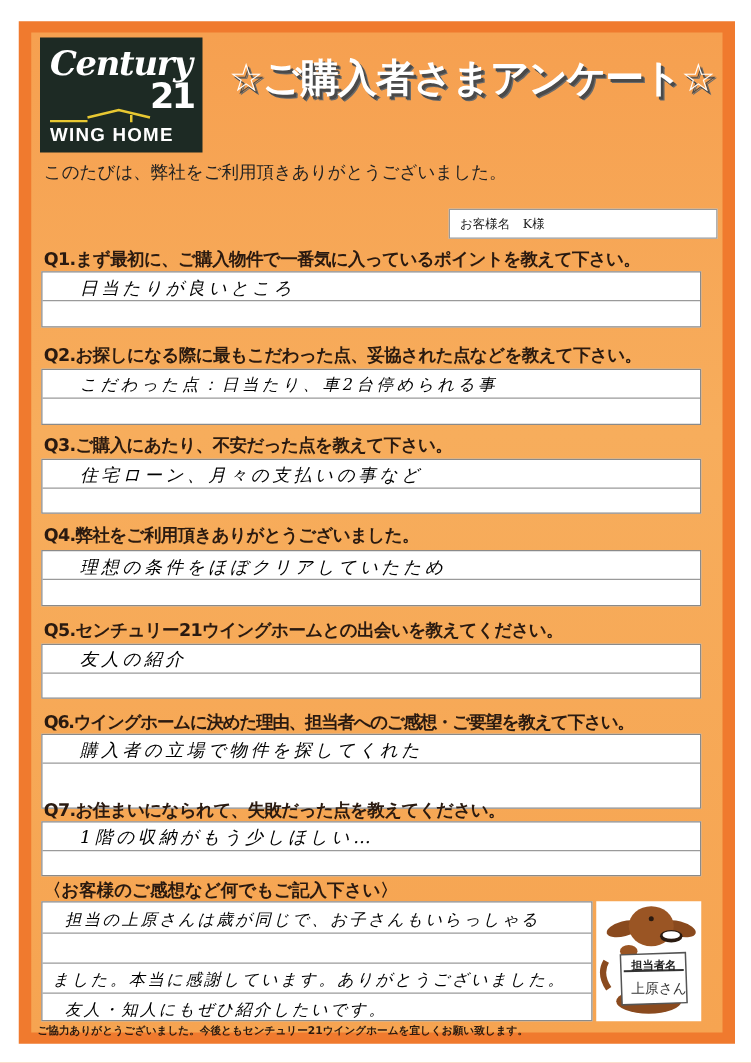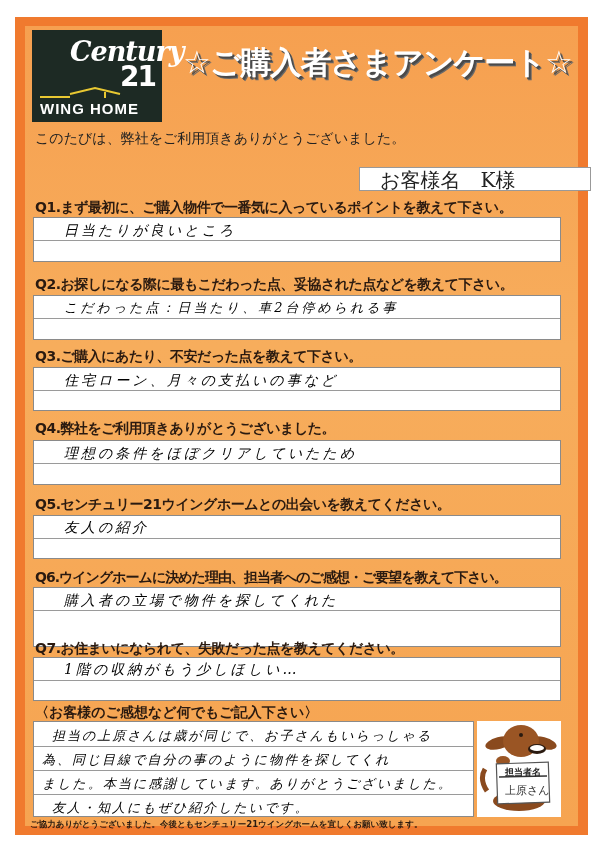--- a/index.html
+++ b/index.html
@@ -1,29 +1,29 @@
 <!DOCTYPE html>
 <html><head>
 <meta charset="utf-8">
 <style>
   html,body{margin:0;padding:0;background:#ffffff;}
   body{width:601px;height:850px;position:relative;overflow:hidden;font-family:"DejaVu Sans","Liberation Sans",sans-serif;}
   .card{position:absolute;left:15px;top:17px;width:573px;height:818px;background:#f07a2e;}
   .inner{position:absolute;left:10px;top:9px;width:553px;height:800px;
     background:linear-gradient(180deg,#f6a050 0%,#f7ad5c 40%,#f6a451 100%);}
   .logo{position:absolute;left:32px;top:30px;width:130px;height:92px;background:#1d2a24;}
-  .logo .brand{position:absolute;left:8px;top:6px;color:#fff;font-family:"DejaVu Serif",serif;font-size:27px;font-style:italic;letter-spacing:-1px;font-weight:bold;margin-left:30px;}
+  .logo .brand{position:absolute;left:8px;top:6px;color:#fff;font-family:"DejaVu Serif",serif;font-size:27px;font-style:italic;letter-spacing:-1px;font-weight:bold;}
   .logo .num{position:absolute;left:88px;top:30px;color:#fff;font-size:28px;font-weight:bold;letter-spacing:-2px;}
   .logo .roof{position:absolute;left:8px;top:56px;width:88px;height:12px;}
   .logo .sub{position:absolute;left:8px;top:70px;color:#fff;font-size:15px;font-weight:bold;letter-spacing:1px;font-family:"Liberation Sans",sans-serif;}
   .title{position:absolute;left:183px;top:42px;font-size:31px;font-weight:bold;color:#ffffff;letter-spacing:-1px;
     text-shadow:2px 2px 0 #4a4a4a,3px 3px 0 #6a6a6a;white-space:nowrap;}
   .intro{position:absolute;left:35px;top:130px;font-family:"DejaVu Serif",serif;font-size:14px;line-height:16px;color:#222;}
-  .custname{position:absolute;left:359px;top:167px;width:232px;height:24px;background:#fff;border:1px solid #999;
-    font-family:"DejaVu Serif",serif;font-size:20px;line-height:24px;color:#222;padding-left:20px;box-sizing:border-box;}
+  .custname{position:absolute;left:359px;top:167px;width:215px;height:24px;background:#fff;border:1px solid #999;
+    font-family:"DejaVu Serif",serif;font-size:10px;line-height:24px;color:#222;padding-left:8px;box-sizing:border-box;}
   .q{position:absolute;left:35px;font-size:14px;font-weight:bold;color:#2a1a10;white-space:nowrap;letter-spacing:-0.5px;}
   .box{position:absolute;left:33px;width:528px;background:#fff;border:1px solid #8a8a8a;box-sizing:border-box;}
   .box .line{position:absolute;left:0;right:0;border-top:1px solid #9a9a9a;}
   .hand{position:absolute;left:30px;font-family:"DejaVu Serif",serif;font-size:14px;color:#000000;font-style:italic;white-space:nowrap;letter-spacing:3px;}
   .free-title{position:absolute;left:35px;top:704px;font-size:14px;font-weight:bold;color:#2a1a10;}
   .freebox{position:absolute;left:33px;top:721px;width:441px;height:96px;background:#fff;border:1px solid #8a8a8a;box-sizing:border-box;}
   .freebox .line{position:absolute;left:0;right:0;border-top:1px solid #9a9a9a;}
   .freebox .hand{left:18px;font-size:13px;letter-spacing:2px;}
   .mascot{position:absolute;left:477px;top:721px;width:84px;height:96px;background:#fff;}
   .footer{position:absolute;left:30px;top:819px;font-size:8.5px;font-weight:bold;color:#2a1a10;white-space:nowrap;}
@@ -95,21 +95,20 @@
   <div class="line" style="top:22px"></div>
   <span class="hand" style="top:3px">1階の収納がもう少しほしい…</span>
 </div>
 
 <div class="free-title">〈お客様のご感想など何でもご記入下さい〉</div>
 <div class="freebox">
   <div class="line" style="top:24px"></div>
   <div class="line" style="top:48px"></div>
   <div class="line" style="top:72px"></div>
   <span class="hand" style="top:5px">担当の上原さんは歳が同じで、お子さんもいらっしゃる</span>
-  <span class="hand" style="top:29px;left:8px">為、同じ目線で自分の事のように物件を探してくれ</span>
   <span class="hand" style="top:53px;left:8px">ました。本当に感謝しています。ありがとうございました。</span>
   <span class="hand" style="top:77px;left:18px">友人・知人にもぜひ紹介したいです。</span>
 </div>
 
 <div class="mascot">
   <svg width="84" height="96" viewBox="0 0 84 96">
     <ellipse cx="22" cy="22" rx="14" ry="6" fill="#8a4a1e" transform="rotate(-15 22 22)"></ellipse>
     <ellipse cx="66" cy="22" rx="14" ry="6" fill="#8a4a1e" transform="rotate(15 66 22)"></ellipse>
     <ellipse cx="44" cy="20" rx="18" ry="16" fill="#9a5524"></ellipse>
     <ellipse cx="60" cy="28" rx="9" ry="5" fill="#2a1a10"></ellipse>

